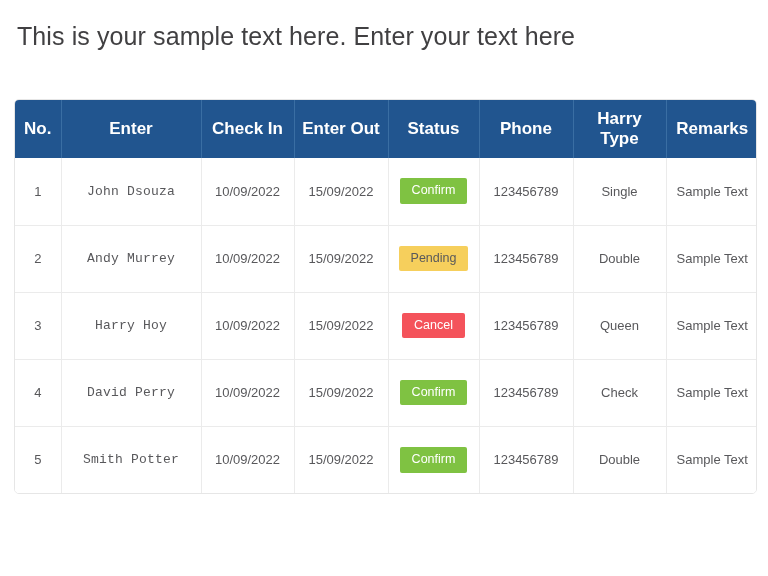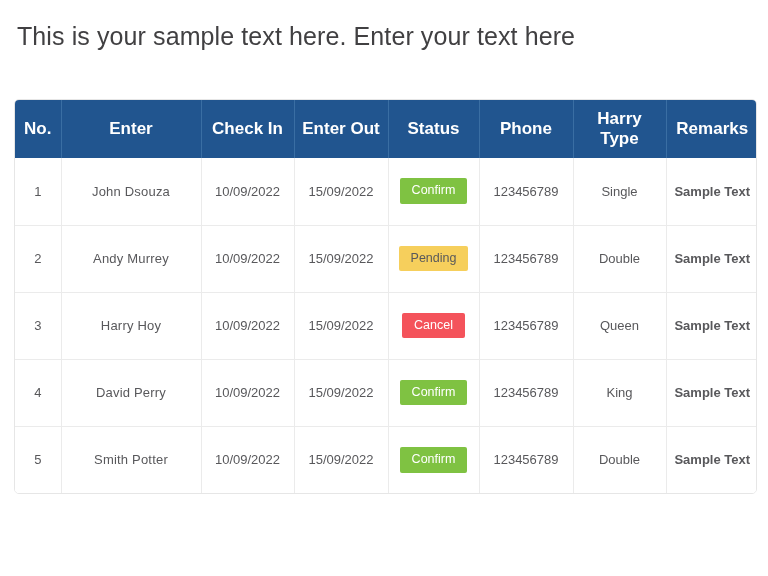--- a/index.html
+++ b/index.html
@@ -95,36 +95,35 @@
     text-align: center;
     vertical-align: middle;
     font-size: 13px;
     color: #58585b;
     padding: 4px 3px;
     line-height: 1.35;
     background: #ffffff;
   }
   table.booking-table tbody td:last-child {
     border-right: none;
-    font-weight: bold;
   }
   table.booking-table tbody tr:first-child td {
     border-top: none;
   }
 
   .col-no       { width: 46px; }
   .col-name     { width: 140px; }
   .col-checkin  { width: 93px; }
   .col-checkout { width: 94px; }
   .col-status   { width: 91px; }
   .col-phone    { width: 94px; }
   .col-room     { width: 93px; }
   .col-remarks  { width: 92px; }
 
-  .cell-name { letter-spacing: 0.2px; }
+  .cell-name { letter-spacing: 0.2px; font-family: Liberation Mono, monospace; }
   .cell-remarks { line-height: 1.45; }
 
   
   .status-badge {
     display: inline-block;
     min-width: 58px;
     padding: 6px 12px;
     font-size: 12.5px;
     border-radius: 2px;
     box-sizing: border-box;
@@ -208,21 +207,21 @@
             <td>Queen</td>
             <td class="cell-remarks">Sample Text</td>
           </tr>
           <tr>
             <td>4</td>
             <td class="cell-name">David Perry</td>
             <td>10/09/2022</td>
             <td>15/09/2022</td>
             <td><span class="status-badge status-confirm">Confirm</span></td>
             <td>123456789</td>
-            <td>King</td>
+            <td>Check</td>
             <td class="cell-remarks">Sample Text</td>
           </tr>
           <tr>
             <td>5</td>
             <td class="cell-name">Smith Potter</td>
             <td>10/09/2022</td>
             <td>15/09/2022</td>
             <td><span class="status-badge status-confirm">Confirm</span></td>
             <td>123456789</td>
             <td>Double</td>

